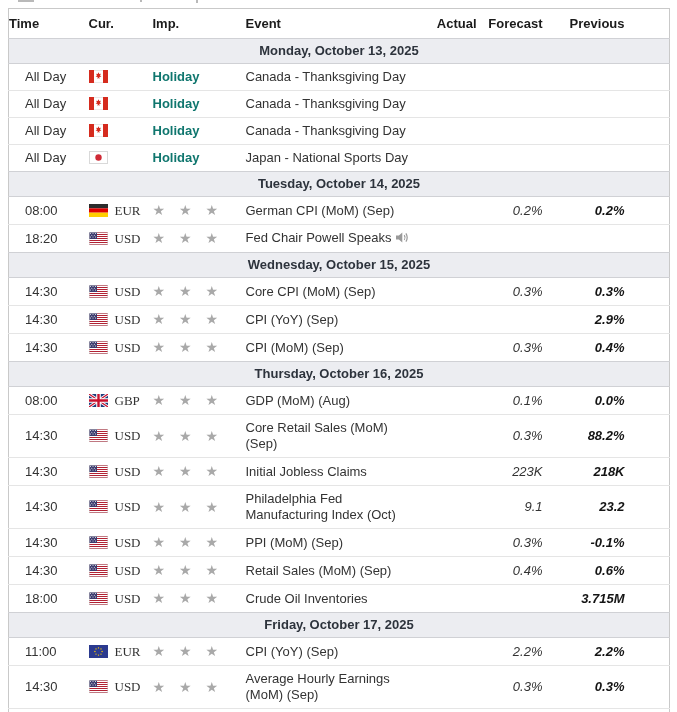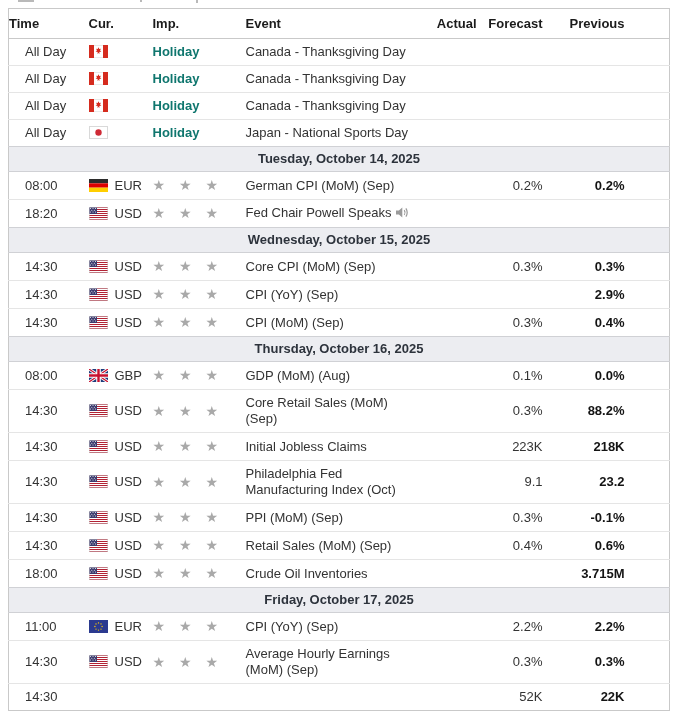--- a/index.html
+++ b/index.html
@@ -29,30 +29,30 @@
   th.c-event{padding-left:9px;}
   th.c-actual,th.c-forecast,th.c-previous{text-align:right;padding-right:4px;margin-left:8px;}
   tr.day-row td{
     background:var(--day-bg);text-align:center;font-weight:bold;color:#2d333c;
     padding:4px 0 5px 0;border-top:1px solid var(--day-border);
     border-bottom:1px solid var(--day-border);font-size:13px;
   }
   tr.event-row{border-top:1px solid var(--row-border);}
   tr.event-row td{padding:5px 0;vertical-align:middle;line-height:16px;}
   td.time{padding-left:16px !important;white-space:nowrap;}
-  td.cur{padding-left:8px !important;white-space:nowrap;}
+  td.cur{padding-left:8px !important;white-space:nowrap;font-family:Liberation Serif, serif;}
   .flag{display:inline-block;width:19px;height:13px;vertical-align:-2px;}
   .flag svg{display:block;width:19px;height:13px;}
   .cur-code{margin-left:7px;}
   td.imp{padding-left:6px !important;white-space:nowrap;}
   .stars{color:var(--star);font-size:14px;letter-spacing:5px;white-space:nowrap;}
   .holiday{font-weight:bold;color:#0f766e;}
   td.event{padding:5px 10px 5px 9px !important;line-height:17px;}
   .speaker{margin-left:5px;vertical-align:-1px;}
-  td.actual,td.forecast,td.previous{text-align:right;padding-right:4px !important;white-space:nowrap;}
+  td.actual,td.forecast,td.previous{text-align:right;padding-right:4px !important;white-space:nowrap;font-style:italic;}
   td.previous{font-weight:bold;color:var(--prev);}
 </style>
 </head>
 <body>
 
 <div class="frag" style="left:18px;top:0;width:16px;height:2px;"></div>
 <div class="frag" style="left:140px;top:0;width:2px;height:2px;"></div>
 <div class="frag" style="left:196px;top:0;width:2px;height:3px;"></div>
 
 <table class="cal">
@@ -72,20 +72,23 @@
       <th class="c-cur">Cur.</th>
       <th class="c-imp">Imp.</th>
       <th class="c-event">Event</th>
       <th class="c-actual">Actual</th>
       <th class="c-forecast">Forecast</th>
       <th class="c-previous">Previous</th>
       <th></th>
     </tr>
   </thead>
   <tbody id="cal-body">
+      <tr class="day-row">
+        <td colspan="8">Monday, October 13, 2025</td>
+      </tr>
       <tr class="event-row">
         <td class="time">All Day</td>
         <td class="cur"><span class="flag"><svg xmlns="http://www.w3.org/2000/svg" viewBox="0 0 19 13">
               <rect width="19" height="13" fill="#fff"></rect>
               <rect width="19" height="13" fill="none" stroke="#d4d4d4" stroke-width="1"></rect>
               <rect width="5" height="13" fill="#d52b1e"></rect>
               <rect x="14" width="5" height="13" fill="#d52b1e"></rect>
               <path d="M9.5 2.2 L10.3 4.1 L11.9 3.7 L11 5.6 L12.4 6.6 L10.3 7.1 L10.5 9 L9.5 8 L8.5 9 L8.7 7.1 L6.6 6.6 L8 5.6 L7.1 3.7 L8.7 4.1 Z" fill="#d52b1e"></path>
             </svg></span></td>
         <td class="imp"><span class="holiday">Holiday</span></td>

